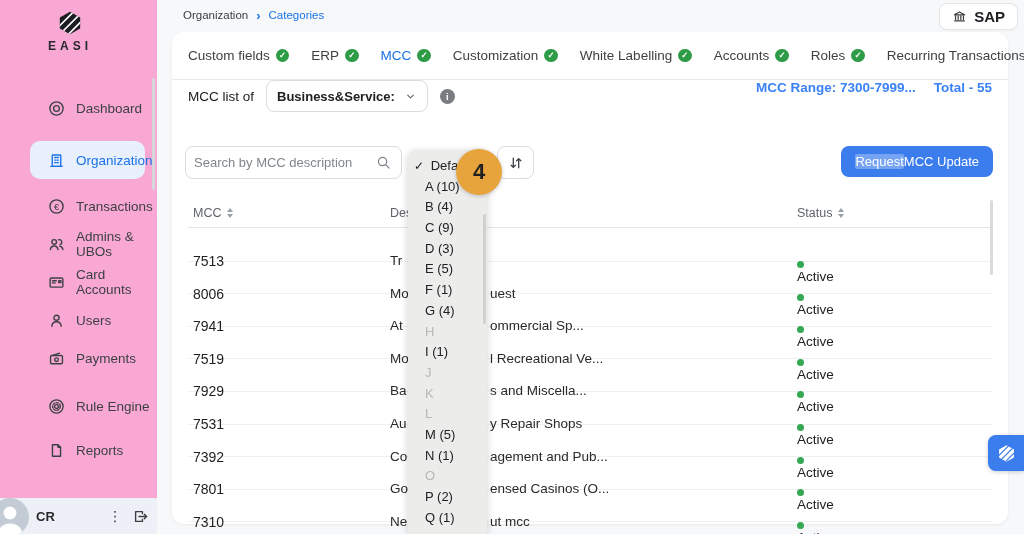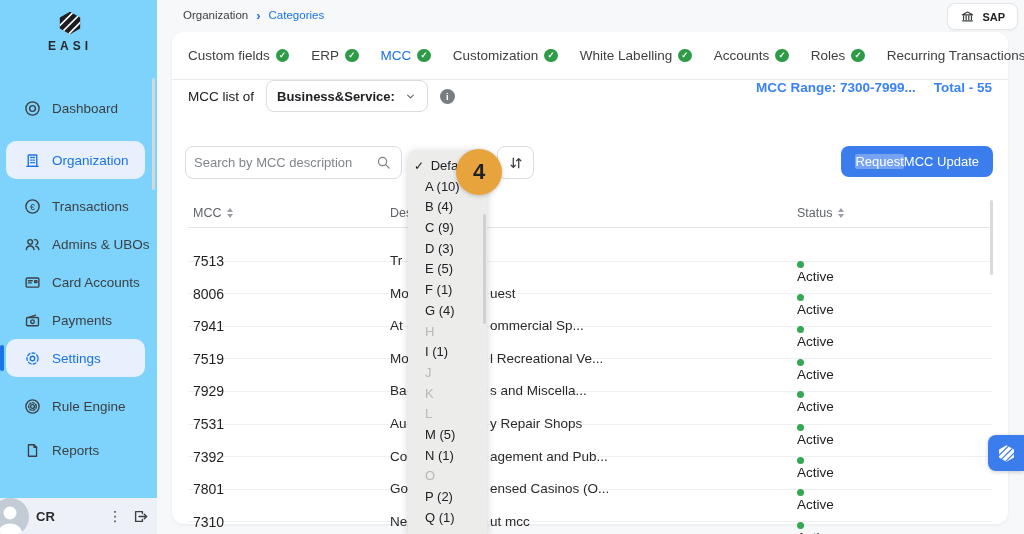--- a/index.html
+++ b/index.html
@@ -1,25 +1,25 @@
 <!DOCTYPE html>
 <html style="--accent: #1a73e8; --green-check: #2e9b47; --green-dot: #34a853; --btn-blue: #3b7ded; --badge-orange: #e7a43c;"><head>
 <meta charset="utf-8">
 <style>
   * { margin:0; padding:0; box-sizing:border-box; }
   html,body { width:1024px; height:534px; overflow:hidden; }
   body { font-family:"Liberation Sans", sans-serif; background:#f7f8f9; color:#202124; }
   .app { display:flex; width:1024px; height:534px; }
 
   
-  .sidebar { width:157px; background:#7dd3fc; position:relative; flex:0 0 157px; }
+  .sidebar { width:157px; background:#f9a8d4; position:relative; flex:0 0 157px; }
   .logo { margin-top:10px; display:flex; flex-direction:column; align-items:center; width:140px; }
   .logo-hex { width:26px; height:26px; display:block; }
   .logo-text { font-size:12px; font-weight:700; letter-spacing:4px; color:#26282b; margin-top:3px; }
-  .nav { margin-top:36px; display:flex; flex-direction:column; }
+  .nav { margin-top:36px; display:flex; flex-direction:column;padding-left:24px; }
   .nav-item { height:38px; display:flex; align-items:center; gap:11px; padding-left:24px; font-size:13.5px; font-weight:500; color:#3c4043; cursor:pointer; }
   .nav-icon { width:17px; height:17px; flex:0 0 17px; display:inline-block; }
   .nav-item.active-blue, .nav-item.active-settings {
     background:#e8f0fe; color:var(--accent,#1a73e8); border-radius:10px;
     margin:0 12px 0 6px; padding-left:18px; position:relative;
   }
   .nav-item.active-settings::before {
     content:""; position:absolute; left:-6px; top:6px; bottom:6px; width:4px;
     border-radius:3px; background:var(--accent,#1a73e8);
   }
@@ -31,21 +31,21 @@
   .flex1 { flex:1; }
   .dots { font-size:14px; color:#3c4043; letter-spacing:0; padding:0 4px; cursor:pointer; }
   .logout { width:17px; height:17px; margin:0 8px 0 6px; color:#3c4043; cursor:pointer; }
 
   
   .main { flex:1; position:relative; background:#f7f8f9; }
   .breadcrumb { position:absolute; left:26px; top:9px; display:flex; gap:8px; align-items:center; font-size:11.5px; }
   .bc-section { color:#3c4043; }
   .bc-sep { color:var(--accent,#1a73e8); font-weight:700; font-size:13px; line-height:11px; }
   .bc-page { color:var(--accent,#1a73e8); cursor:pointer; }
-  .sap-btn { position:absolute; right:6px; top:3px; height:27px; background:#fff; border:1px solid #e3e5e8; border-radius:8px; display:flex; align-items:center; gap:7px; padding:0 12px; font-family:inherit; font-size:11px; font-weight:600; color:#202124; box-shadow:0 1px 2px rgba(0,0,0,.04); cursor:pointer; }
+  .sap-btn { position:absolute; right:6px; top:3px; height:27px; background:#fff; border:1px solid #e3e5e8; border-radius:8px; display:flex; align-items:center; gap:7px; padding:0 12px; font-family:inherit; font-size:15px; font-weight:600; color:#202124; box-shadow:0 1px 2px rgba(0,0,0,.04); cursor:pointer; }
   .bank { width:15px; height:15px; color:#3c4043; }
 
   .card { position:absolute; left:15px; top:32px; width:836px; height:492px; background:#fff; border-radius:12px; box-shadow:0 1px 3px rgba(60,64,67,.08); }
 
   
   .tabs { position:absolute; top:0; left:0; right:0; height:48px; display:flex; align-items:center; gap:22px; padding:0 16px; border-bottom:1px solid #e9eaec; }
   .tab { display:flex; align-items:center; gap:6px; font-size:13.5px; color:#404040; cursor:pointer; white-space:nowrap; }
   .tab.active { color:var(--accent,#1a73e8); font-weight:500; }
   .tab-check { width:13.5px; height:13.5px; border-radius:50%; background:var(--green-check,#2e9b47); position:relative; flex:0 0 13.5px; }
   .tab-check::after { content:"✓"; position:absolute; left:0; top:0; width:100%; height:100%; color:#fff; font-size:8.5px; line-height:13.5px; text-align:center; font-weight:700; }
@@ -163,32 +163,32 @@
         <div class="nav-item">
     <span class="nav-icon"><svg viewBox="0 0 16 16">
               <rect x="2" y="3.8" width="12" height="8.6" rx="1.2"></rect>
               <path d="M4.2 6.4h3.6M4.2 8.4h2.6"></path>
               <rect x="10" y="6.2" width="2.2" height="1.8" rx="0.3"></rect>
             </svg></span>
     <span class="nav-label">Card Accounts</span>
   </div>
         <div class="nav-item">
     <span class="nav-icon"><svg viewBox="0 0 16 16">
+              <circle cx="8" cy="5.4" r="2.4"></circle>
+              <path d="M3.6 13.4c.3-2.7 2.1-4.2 4.4-4.2s4.1 1.5 4.4 4.2"></path>
+            </svg></span>
+    <span class="nav-label">Users</span>
+  </div>
+        <div class="nav-item">
+    <span class="nav-icon"><svg viewBox="0 0 16 16">
               <rect x="2.4" y="5.2" width="11.2" height="7.8" rx="1"></rect>
               <circle cx="8" cy="9.1" r="1.7"></circle>
               <path d="M4.6 5.2 10.8 3"></path>
             </svg></span>
     <span class="nav-label">Payments</span>
-  </div>
-        <div class="nav-item active-settings">
-    <span class="nav-icon"><svg viewBox="0 0 16 16">
-              <circle cx="8" cy="8" r="2.1"></circle>
-              <circle cx="8" cy="8" r="5.2" stroke-dasharray="2.6 2.1"></circle>
-            </svg></span>
-    <span class="nav-label">Settings</span>
   </div>
         <div class="nav-item" style="margin-top: 10px;">
     <span class="nav-icon"><svg viewBox="0 0 16 16">
               <circle cx="8" cy="8" r="6.2"></circle>
               <circle cx="8" cy="8" r="1.8"></circle>
               <circle cx="8" cy="8" r="3.6" stroke-dasharray="1.8 1.5"></circle>
             </svg></span>
     <span class="nav-label">Rule Engine</span>
   </div>
         <div class="nav-item" style="margin-top: 6px;">

